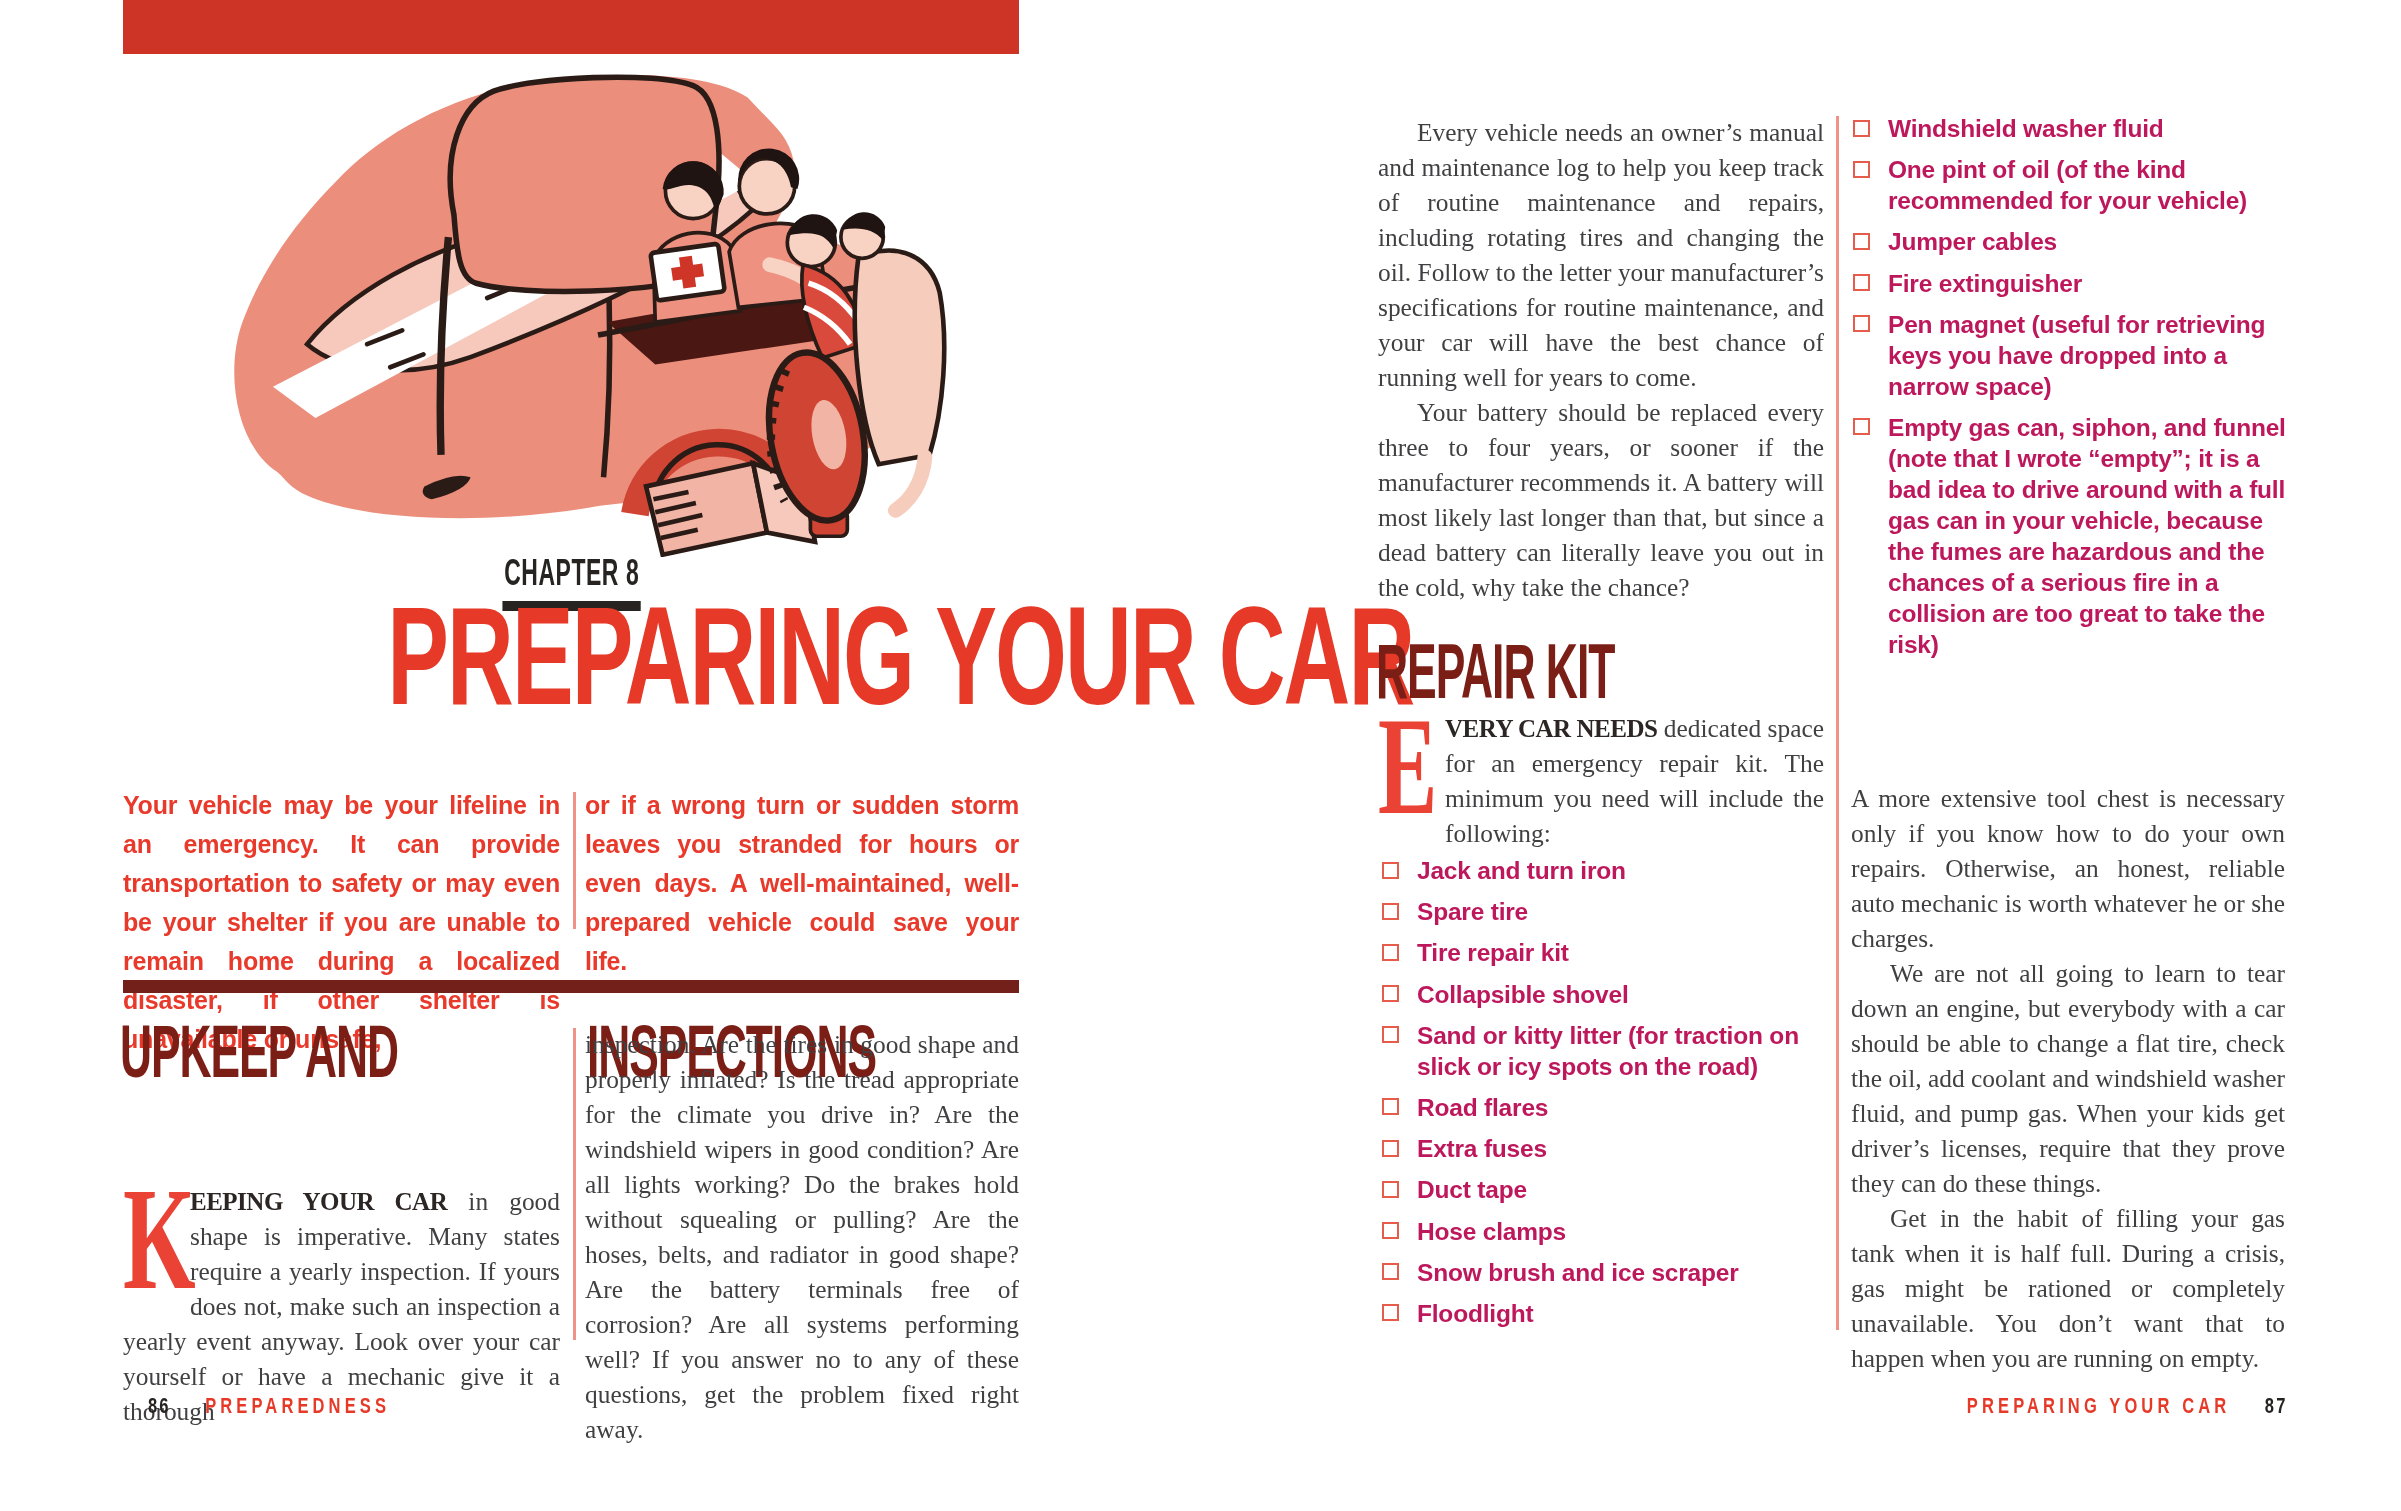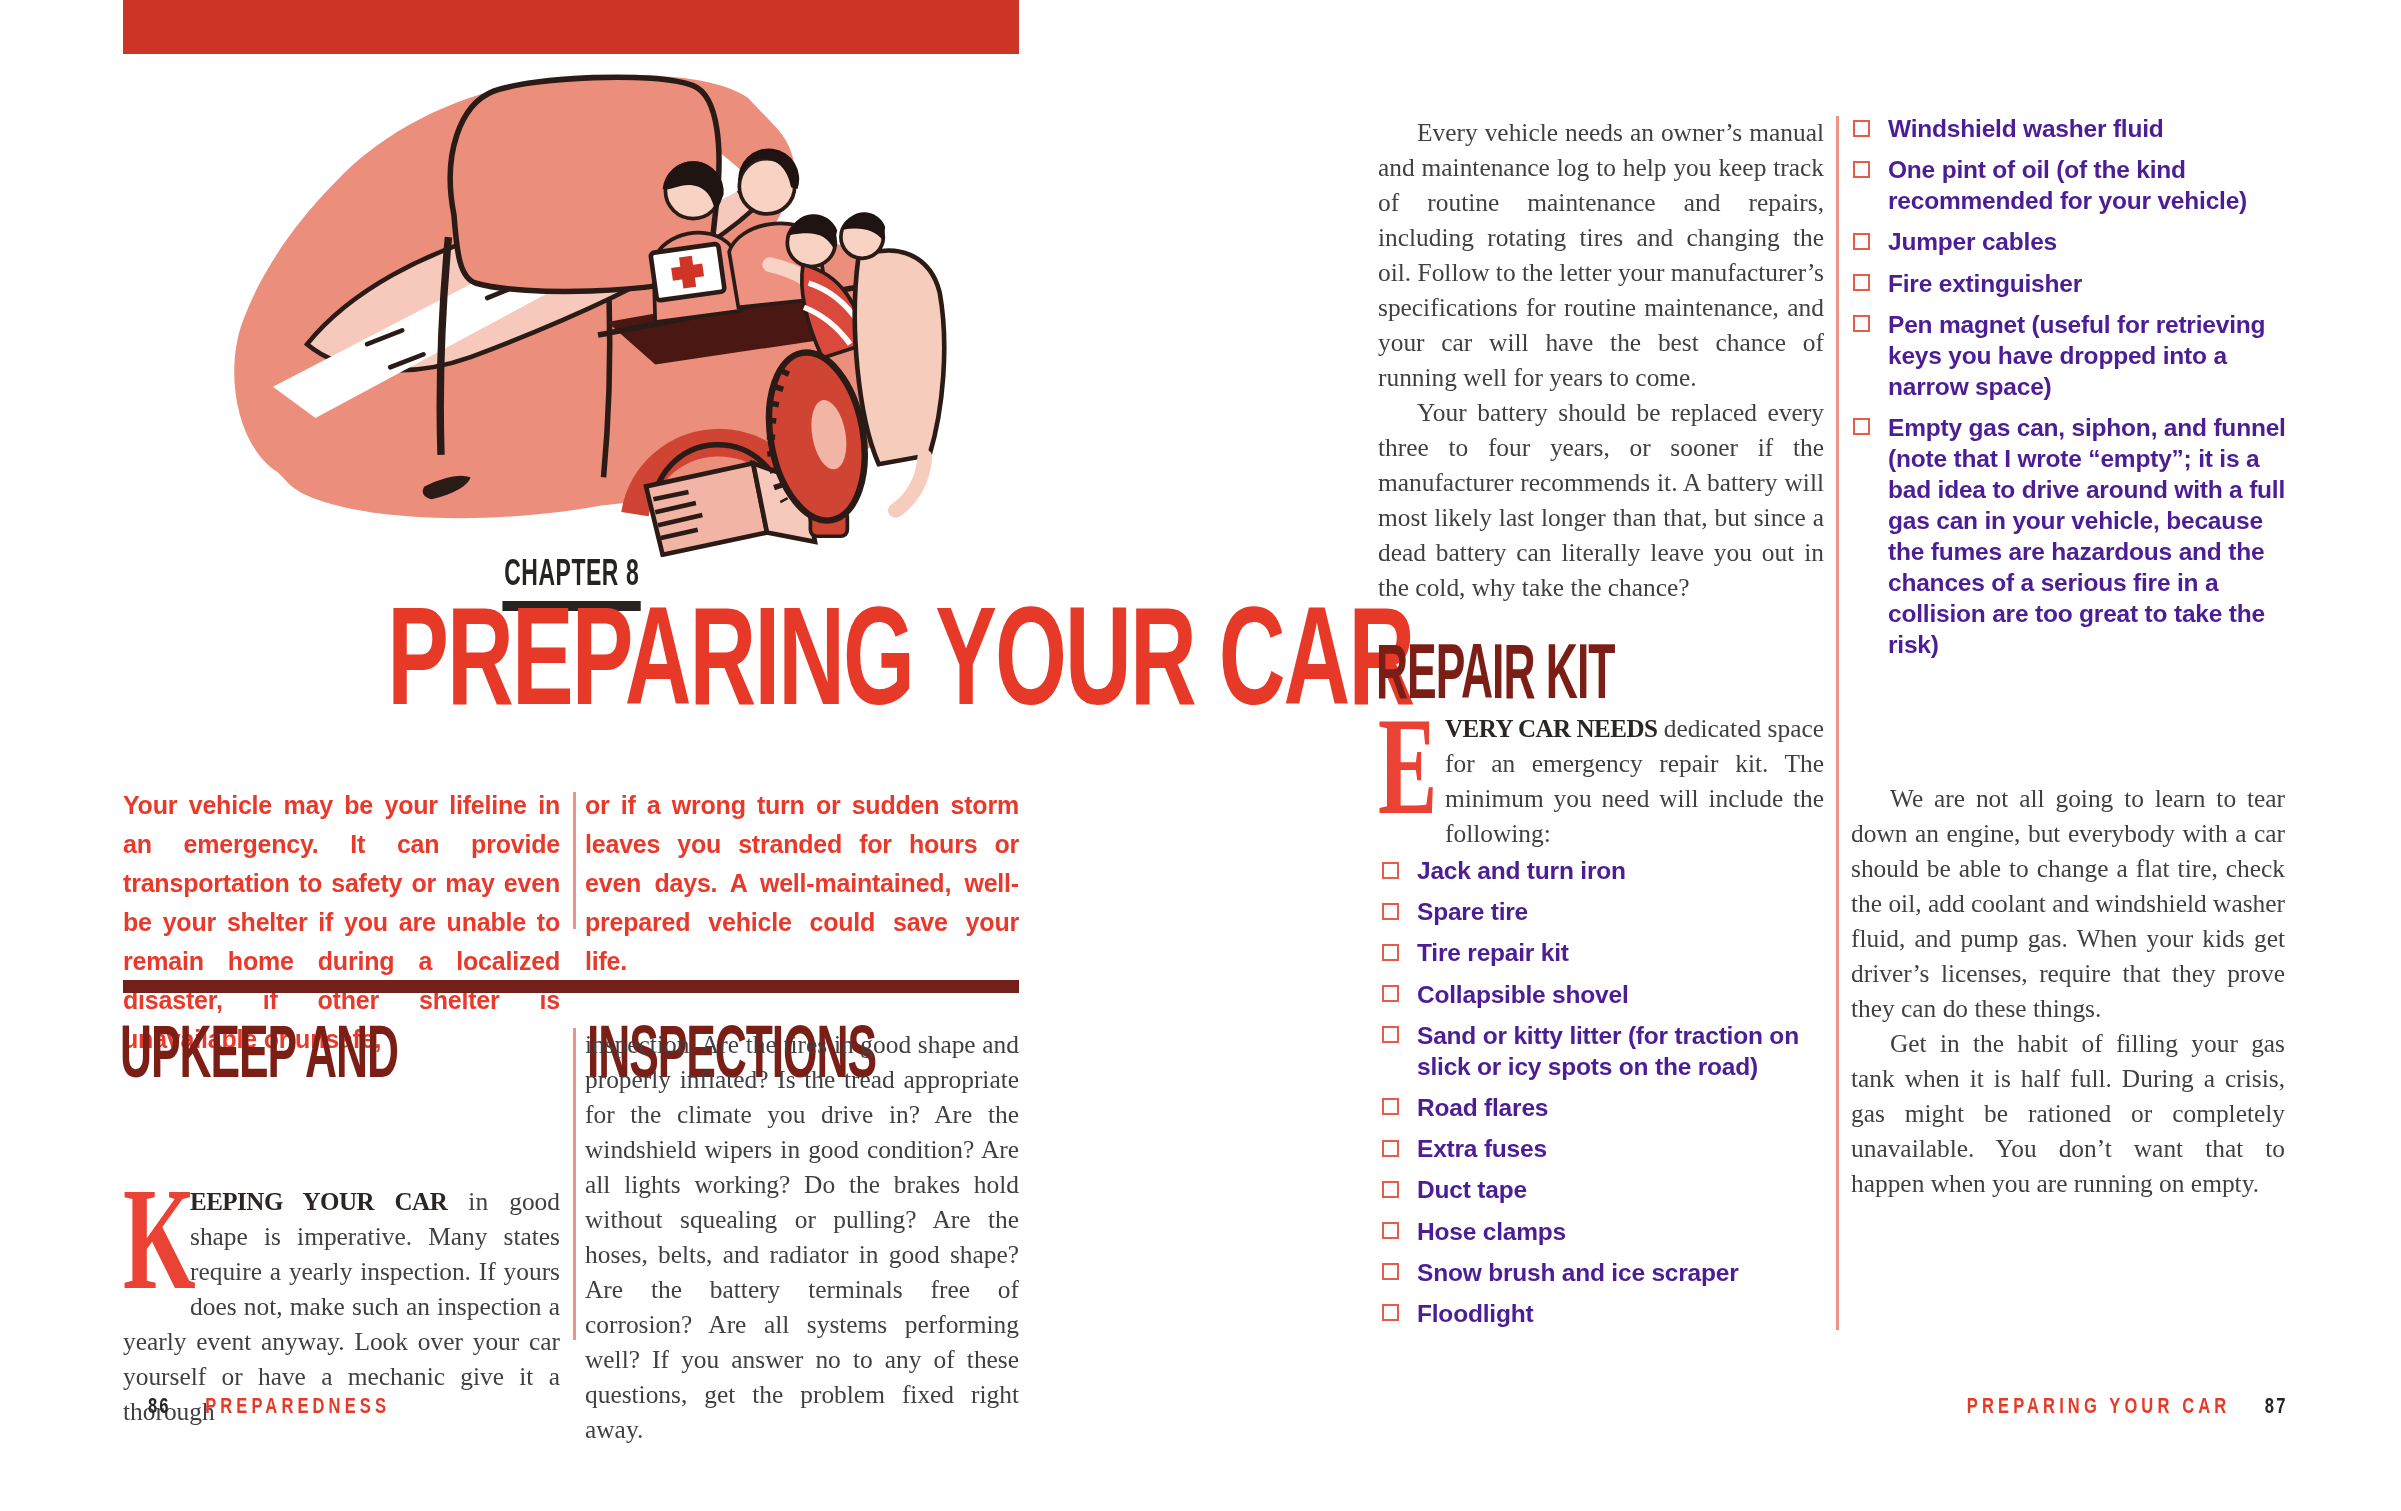--- a/index.html
+++ b/index.html
@@ -58,21 +58,21 @@
   .footer.right { left:1838px; width:449px; text-align:right; }
   .footer.right .footer-inner { transform-origin:right top; }
   .pgnum { font-weight:700; font-size:22px; letter-spacing:2.8px; color:#262321; }
   .foot-label { font-weight:700; font-size:22px; letter-spacing:5.5px; color:#e63928; }
   .footer.left .foot-label { margin-left:42px; }
   .footer.right .pgnum { margin-left:42px; }
 
   
   .checklist { position:absolute; }
   .check-item { position:relative; padding-left:37px; margin-bottom:10.2px; font-weight:700;
-                font-size:24.5px; line-height:31px; color:#4c1d95; letter-spacing:-0.2px; }
+                font-size:24.5px; line-height:31px; color:#be185d; letter-spacing:-0.2px; }
   .checkbox { position:absolute; left:1.8px; top:6.5px; width:13px; height:13px;
               border:2.8px solid #e65c4b; background:#ffffff; }
 </style>
 </head>
 <body>
 
 <div class="spread">
 
   <div class="topbar"></div>
 
@@ -281,20 +281,21 @@
     </div>
       <div class="check-item">
       <span class="checkbox"></span>
       <span>Empty gas can, siphon, and funnel (note that I wrote “empty”; it is a bad idea to drive around with a full gas can in your vehicle, because the fumes are hazardous and the chances of a serious fire in a collision are too great to take the risk)</span>
     </div>
     </div>
 
   <div class="vdivider" style="left:1836px; top:116px; height:1214px;"></div>
 
   <div class="bodycol serif" style="left:1851px; top:781px; width:434px;">
+    <p>A more extensive tool chest is necessary only if you know how to do your own repairs. Otherwise, an honest, reliable auto mechanic is worth whatever he or she charges.</p>
     <p class="indent">We are not all going to learn to tear down an engine, but everybody with a car should be able to change a flat tire, check the oil, add coolant and windshield washer fluid, and pump gas. When your kids get driver’s licenses, require that they prove they can do these things.</p>
     <p class="indent">Get in the habit of filling your gas tank when it is half full. During a crisis, gas might be rationed or completely unavailable. You don’t want that to happen when you are running on empty.</p>
   </div>
 
   <div class="footer right">
     <span class="footer-inner">
       <span class="foot-label">PREPARING YOUR CAR</span>
       <span class="pgnum">87</span>
     </span>
   </div>

